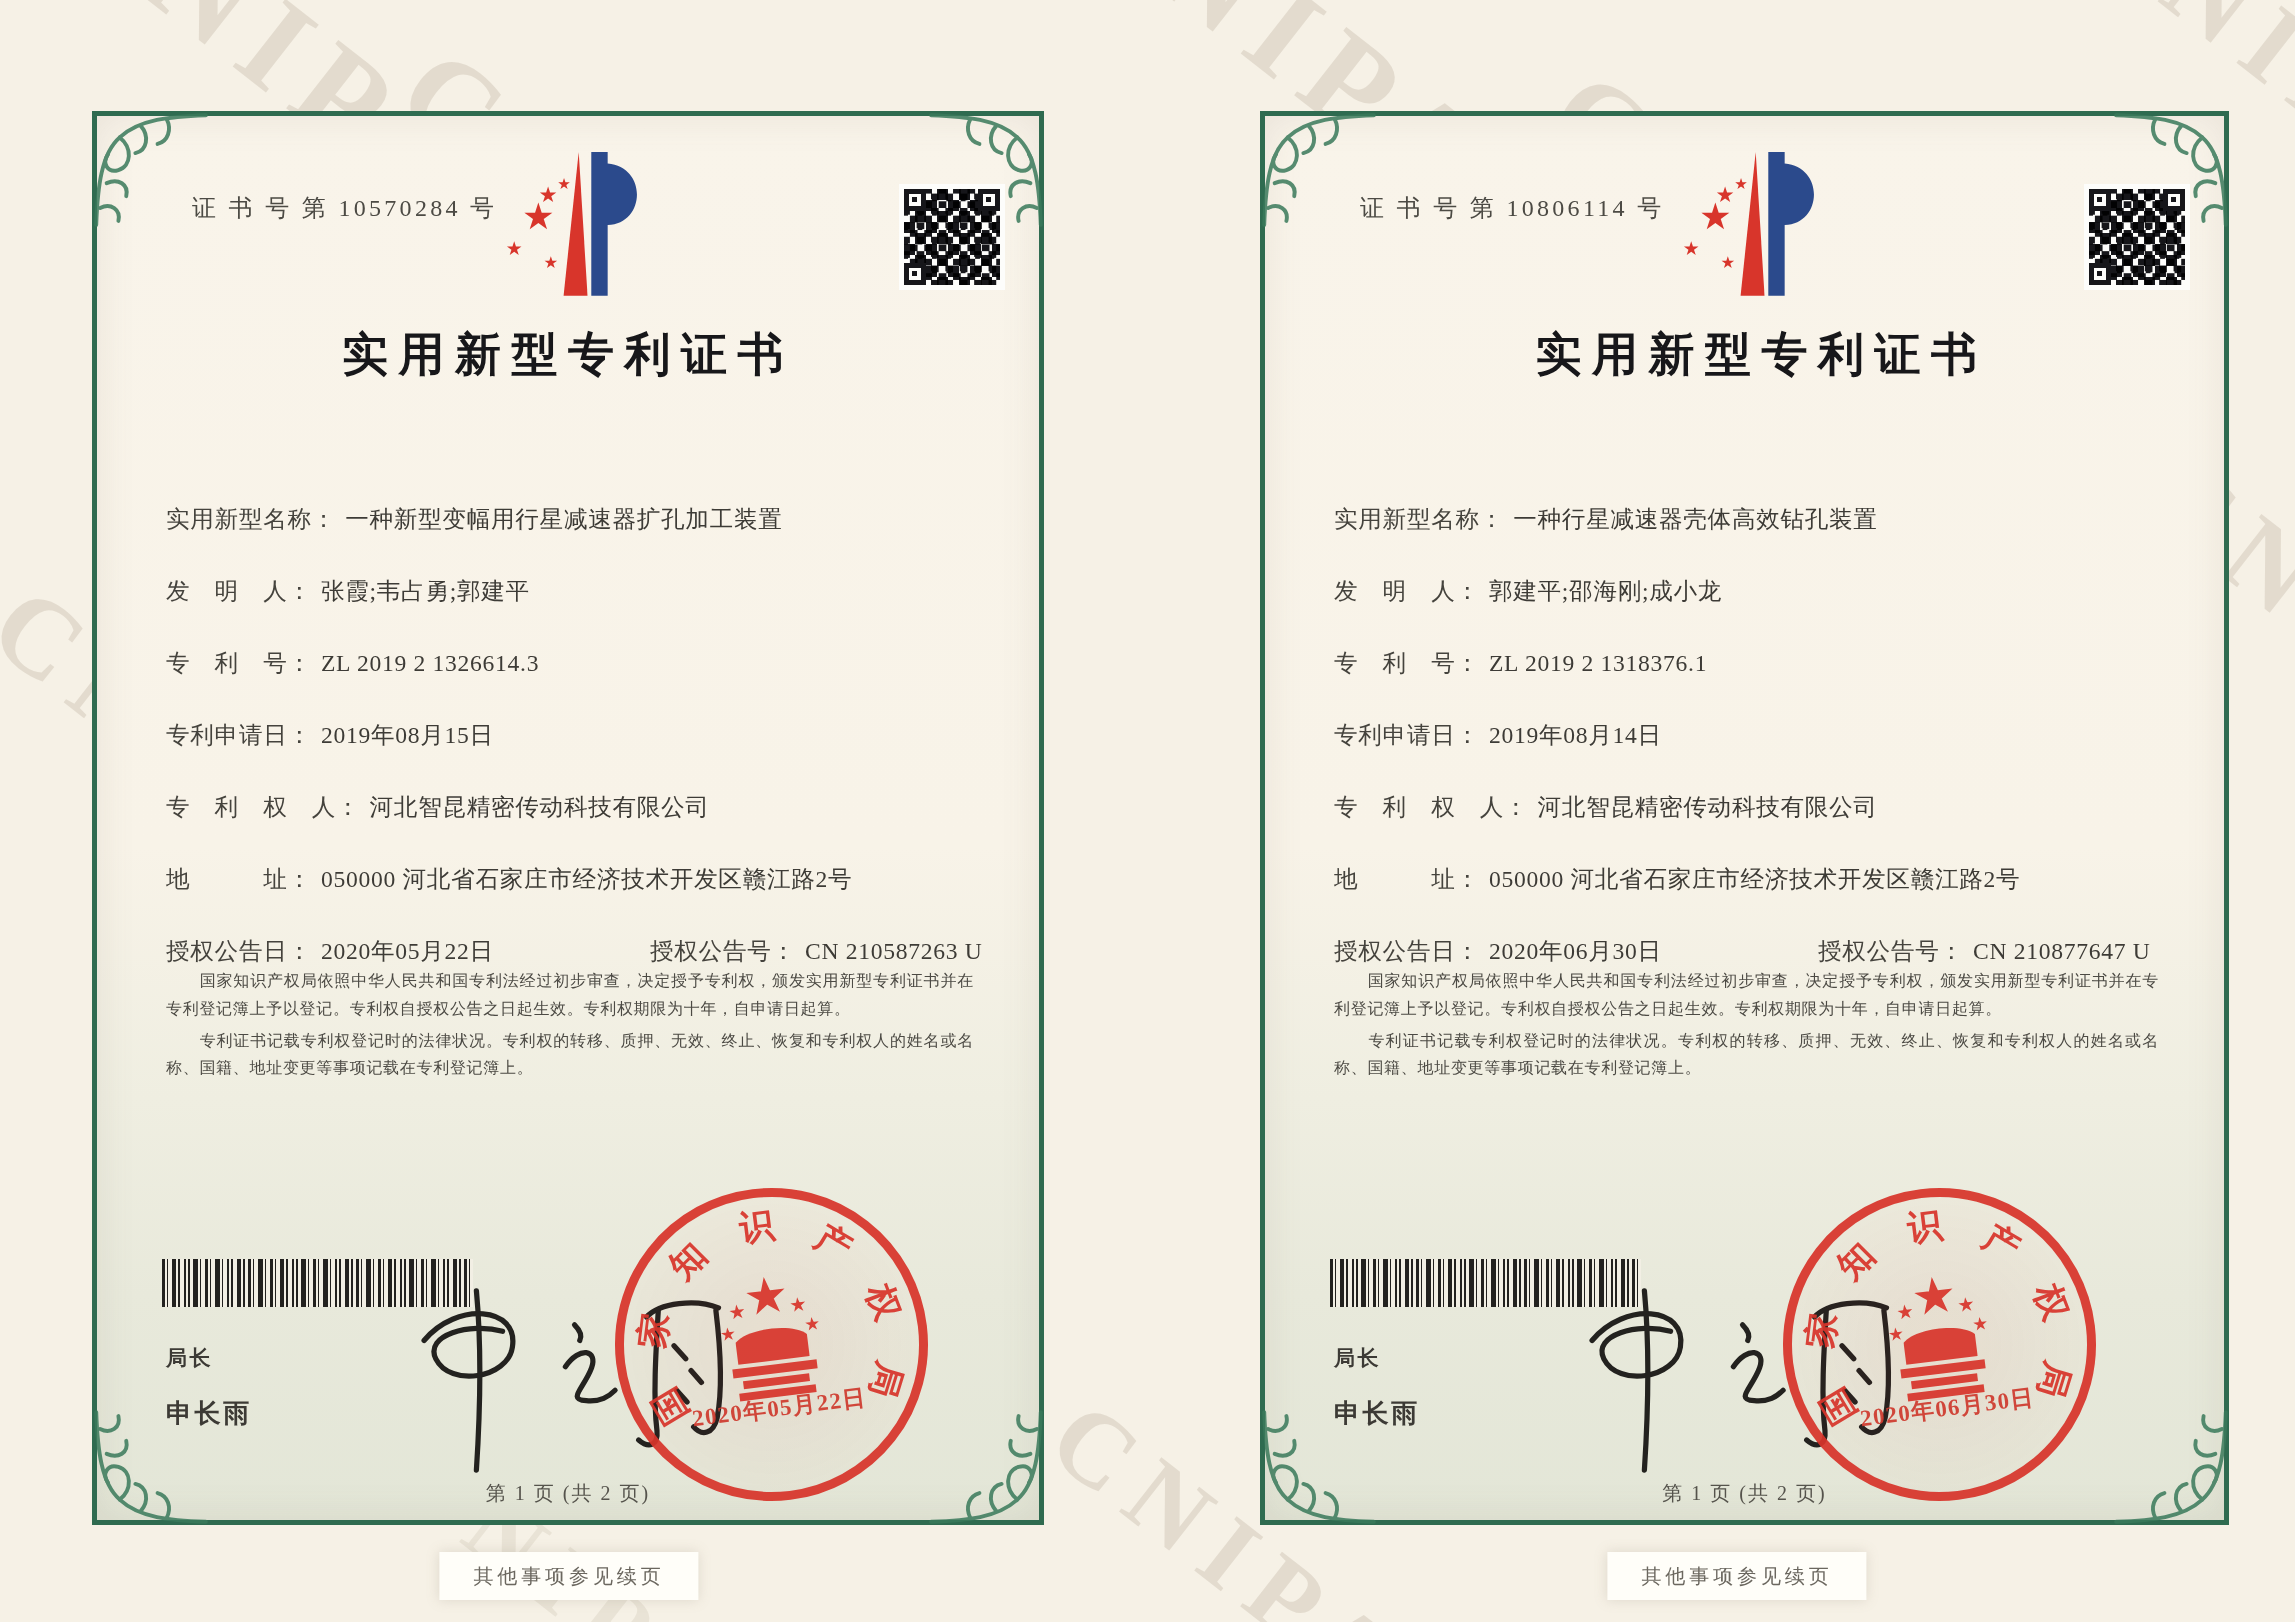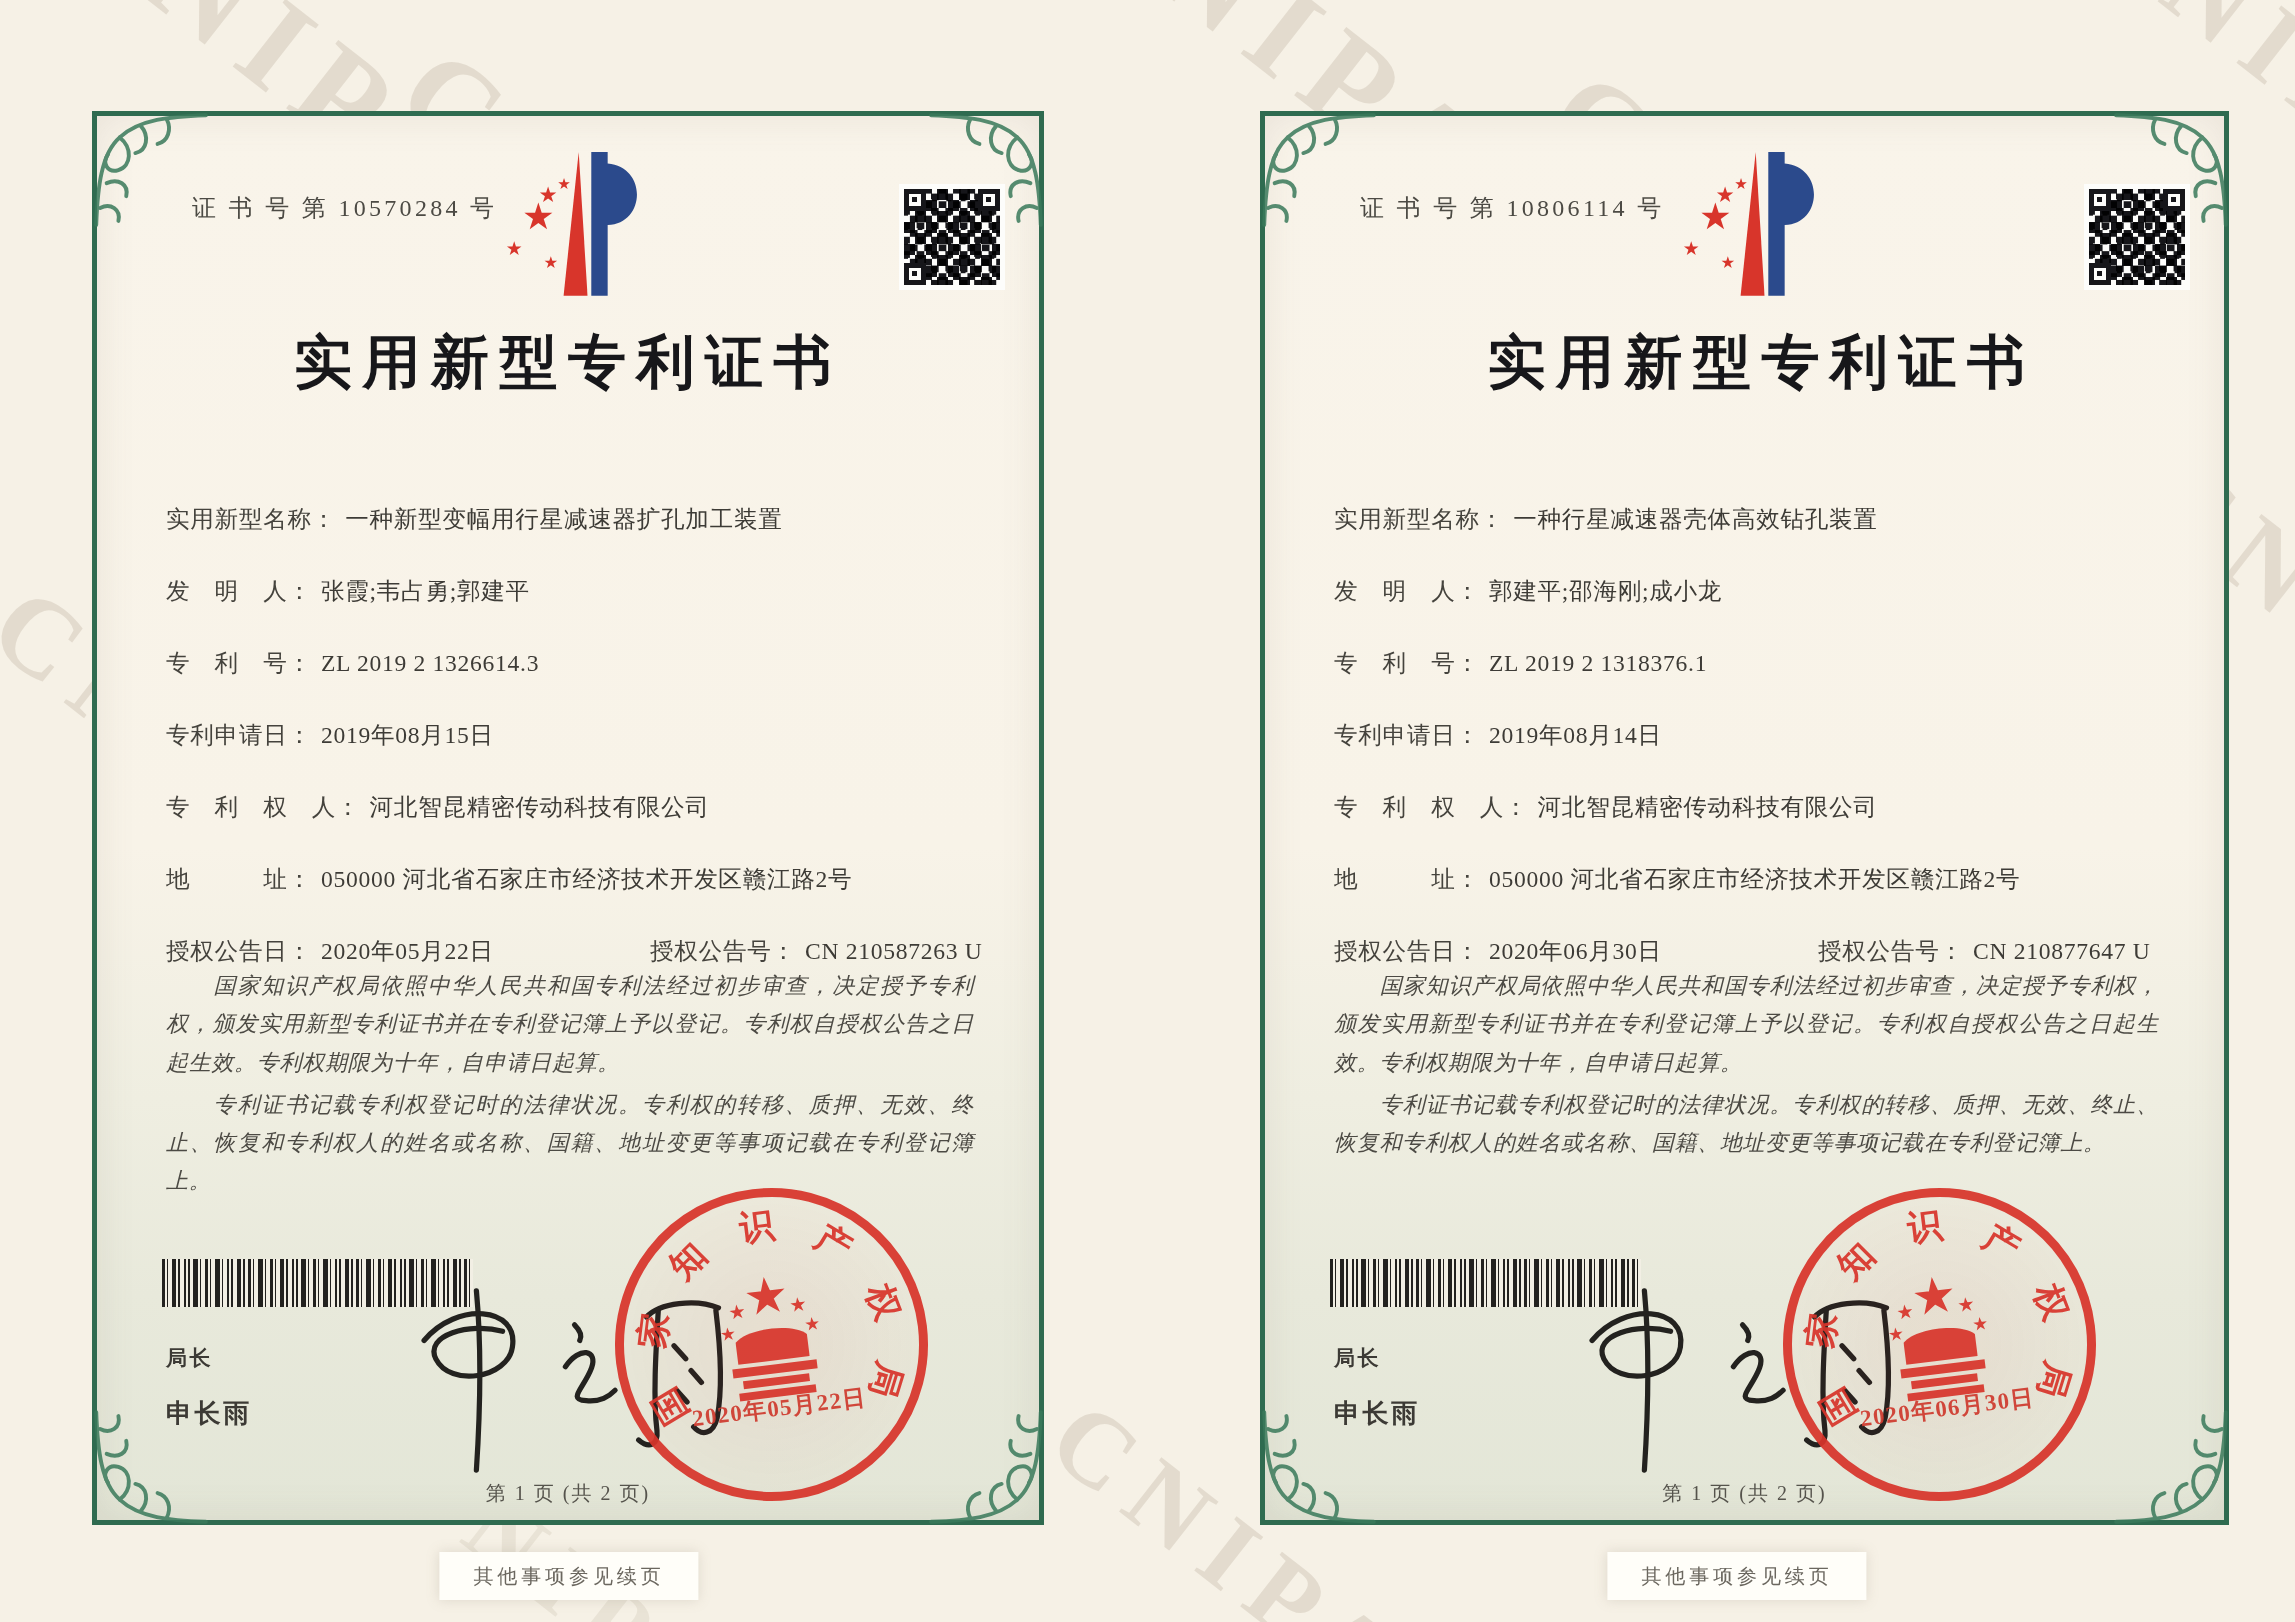--- a/index.html
+++ b/index.html
@@ -45,31 +45,31 @@
       repeating-conic-gradient(#16161a 0% 25%, #fdfdfb 0% 50%) 0 0/22px 22px,
       repeating-conic-gradient(#16161a 0% 25%, rgba(255,255,255,0) 0% 50%) 5.9px 4.6px/14.4px 14.4px;
     background-blend-mode:multiply;
     outline:5.2px solid #fdfdfb;
   }
   .qr .f{position:absolute;width:22px;height:22px;border:5.2px solid #16161a;background:#fdfdfb;box-sizing:border-box;}
   .qr .f::after{content:"";position:absolute;left:3.3px;top:3.3px;width:5.2px;height:5.2px;background:#16161a;}
   .qr .f.a{left:0;top:0;} .qr .f.b{right:0;top:0;} .qr .f.c{left:0;bottom:0;}
   .title{
     position:absolute;top:208px;width:100%;text-align:center;
-    font-size:58px;font-weight:bold;color:#17171a;letter-spacing:10.5px;
+    font-size:46px;font-weight:bold;color:#17171a;letter-spacing:10.5px;
   }
   .fields{position:absolute;left:69px;right:65px;top:387px;font-size:23.6px;color:#47453f;}
   .frow{position:absolute;left:0;right:0;white-space:nowrap;letter-spacing:0.7px;}
   .frow .lab{color:#45433d;}
   .frow .val{margin-left:9.2px;color:#3d3b36;}
   .r0{top:0;} .r1{top:72px;} .r2{top:144px;} .r3{top:216px;} .r4{top:288px;} .r5{top:360px;} .r6{top:432px;}
   .grant2{position:absolute;left:484px;top:0;}
   .paras{
     position:absolute;left:69px;right:65px;top:851px;
-    font-size:22px;line-height:1.74;text-align:justify;color:#4c4a44;letter-spacing:0.7px;font-style:italic;
+    font-size:16px;line-height:1.74;text-align:justify;color:#4c4a44;letter-spacing:0.7px;
   }
   .paras p{margin:0 0 3.9px 0;}
   .barcode{
     position:absolute;left:65px;top:1143px;width:311px;height:48px;
     background:repeating-linear-gradient(90deg,
       #23221f 0 2.6px,#f2efe4 2.6px 4.6px,
       #23221f 4.6px 5.9px,#f2efe4 5.9px 9.8px,
       #23221f 9.8px 14.4px,#f2efe4 14.4px 16.4px,
       #23221f 16.4px 17.7px,#f2efe4 17.7px 21.6px);
   }

